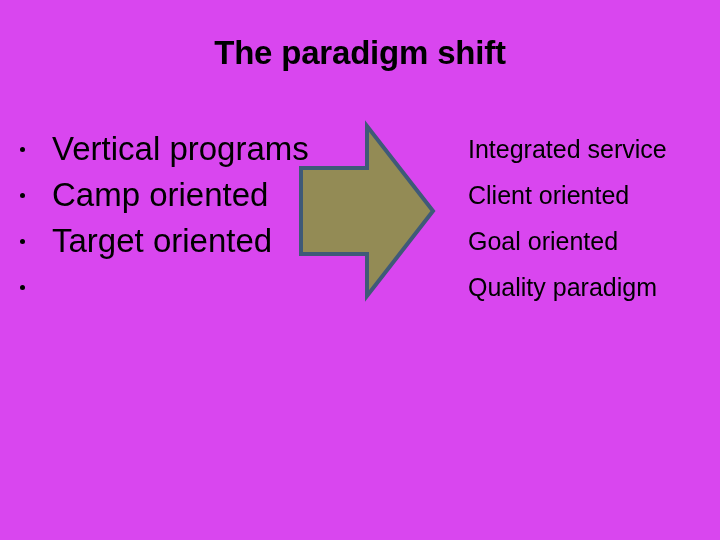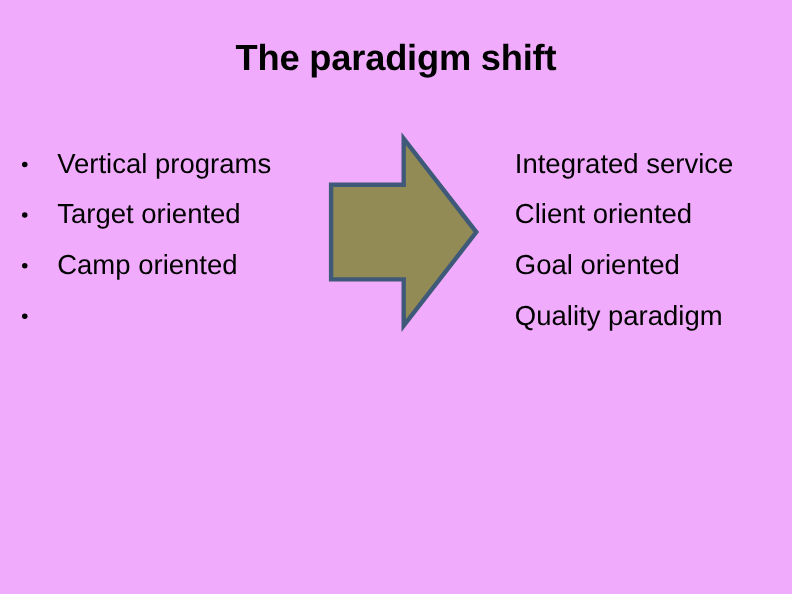--- a/index.html
+++ b/index.html
@@ -12,21 +12,21 @@
     background: #ffffff;
     font-family: "Liberation Sans", sans-serif;
     color: #000000;
     overflow: hidden;
   }
 
   .slide {
     position: relative;
     width: 720px;
     height: 540px;
-    background: #f0abfc;
+    background: #d946ef;
   }
 
   .slide-title {
     position: absolute;
     left: 0;
     top: 33px;
     width: 720px;
     text-align: center;
     font-size: 33px;
     font-weight: bold;
@@ -43,21 +43,21 @@
     width: 280px;
     margin: 0;
     padding: 0;
     list-style: none;
   }
 
   .bullet-item {
     position: relative;
     height: 46px;
     line-height: 46px;
-    font-size: 25px;
+    font-size: 33px;
     color: #000000;
     white-space: nowrap;
     padding-left: 38px;
   }
 
   .bullet-dot {
     position: absolute;
     left: 6px;
     top: 50%;
     width: 5px;
@@ -105,25 +105,25 @@
 
   <div class="slide-title">The paradigm shift</div>
 
   <ul class="bullet-list">
     <li class="bullet-item">
       <span class="bullet-dot"></span>
       <span>Vertical programs</span>
     </li>
     <li class="bullet-item">
       <span class="bullet-dot"></span>
-      <span>Target oriented</span>
+      <span>Camp oriented</span>
     </li>
     <li class="bullet-item">
       <span class="bullet-dot"></span>
-      <span>Camp oriented</span>
+      <span>Target oriented</span>
     </li>
     <li class="bullet-item">
       <span class="bullet-dot"></span>
     </li>
   </ul>
 
   <div class="arrow-wrap">
     <svg viewBox="0 0 142 182" xmlns="http://www.w3.org/2000/svg">
       <polygon points="5,48 71,48 71,6 137,91 71,176 71,134 5,134" fill="#938B55" stroke="#3F5A78" stroke-width="4" stroke-linejoin="miter"></polygon>
     </svg>

